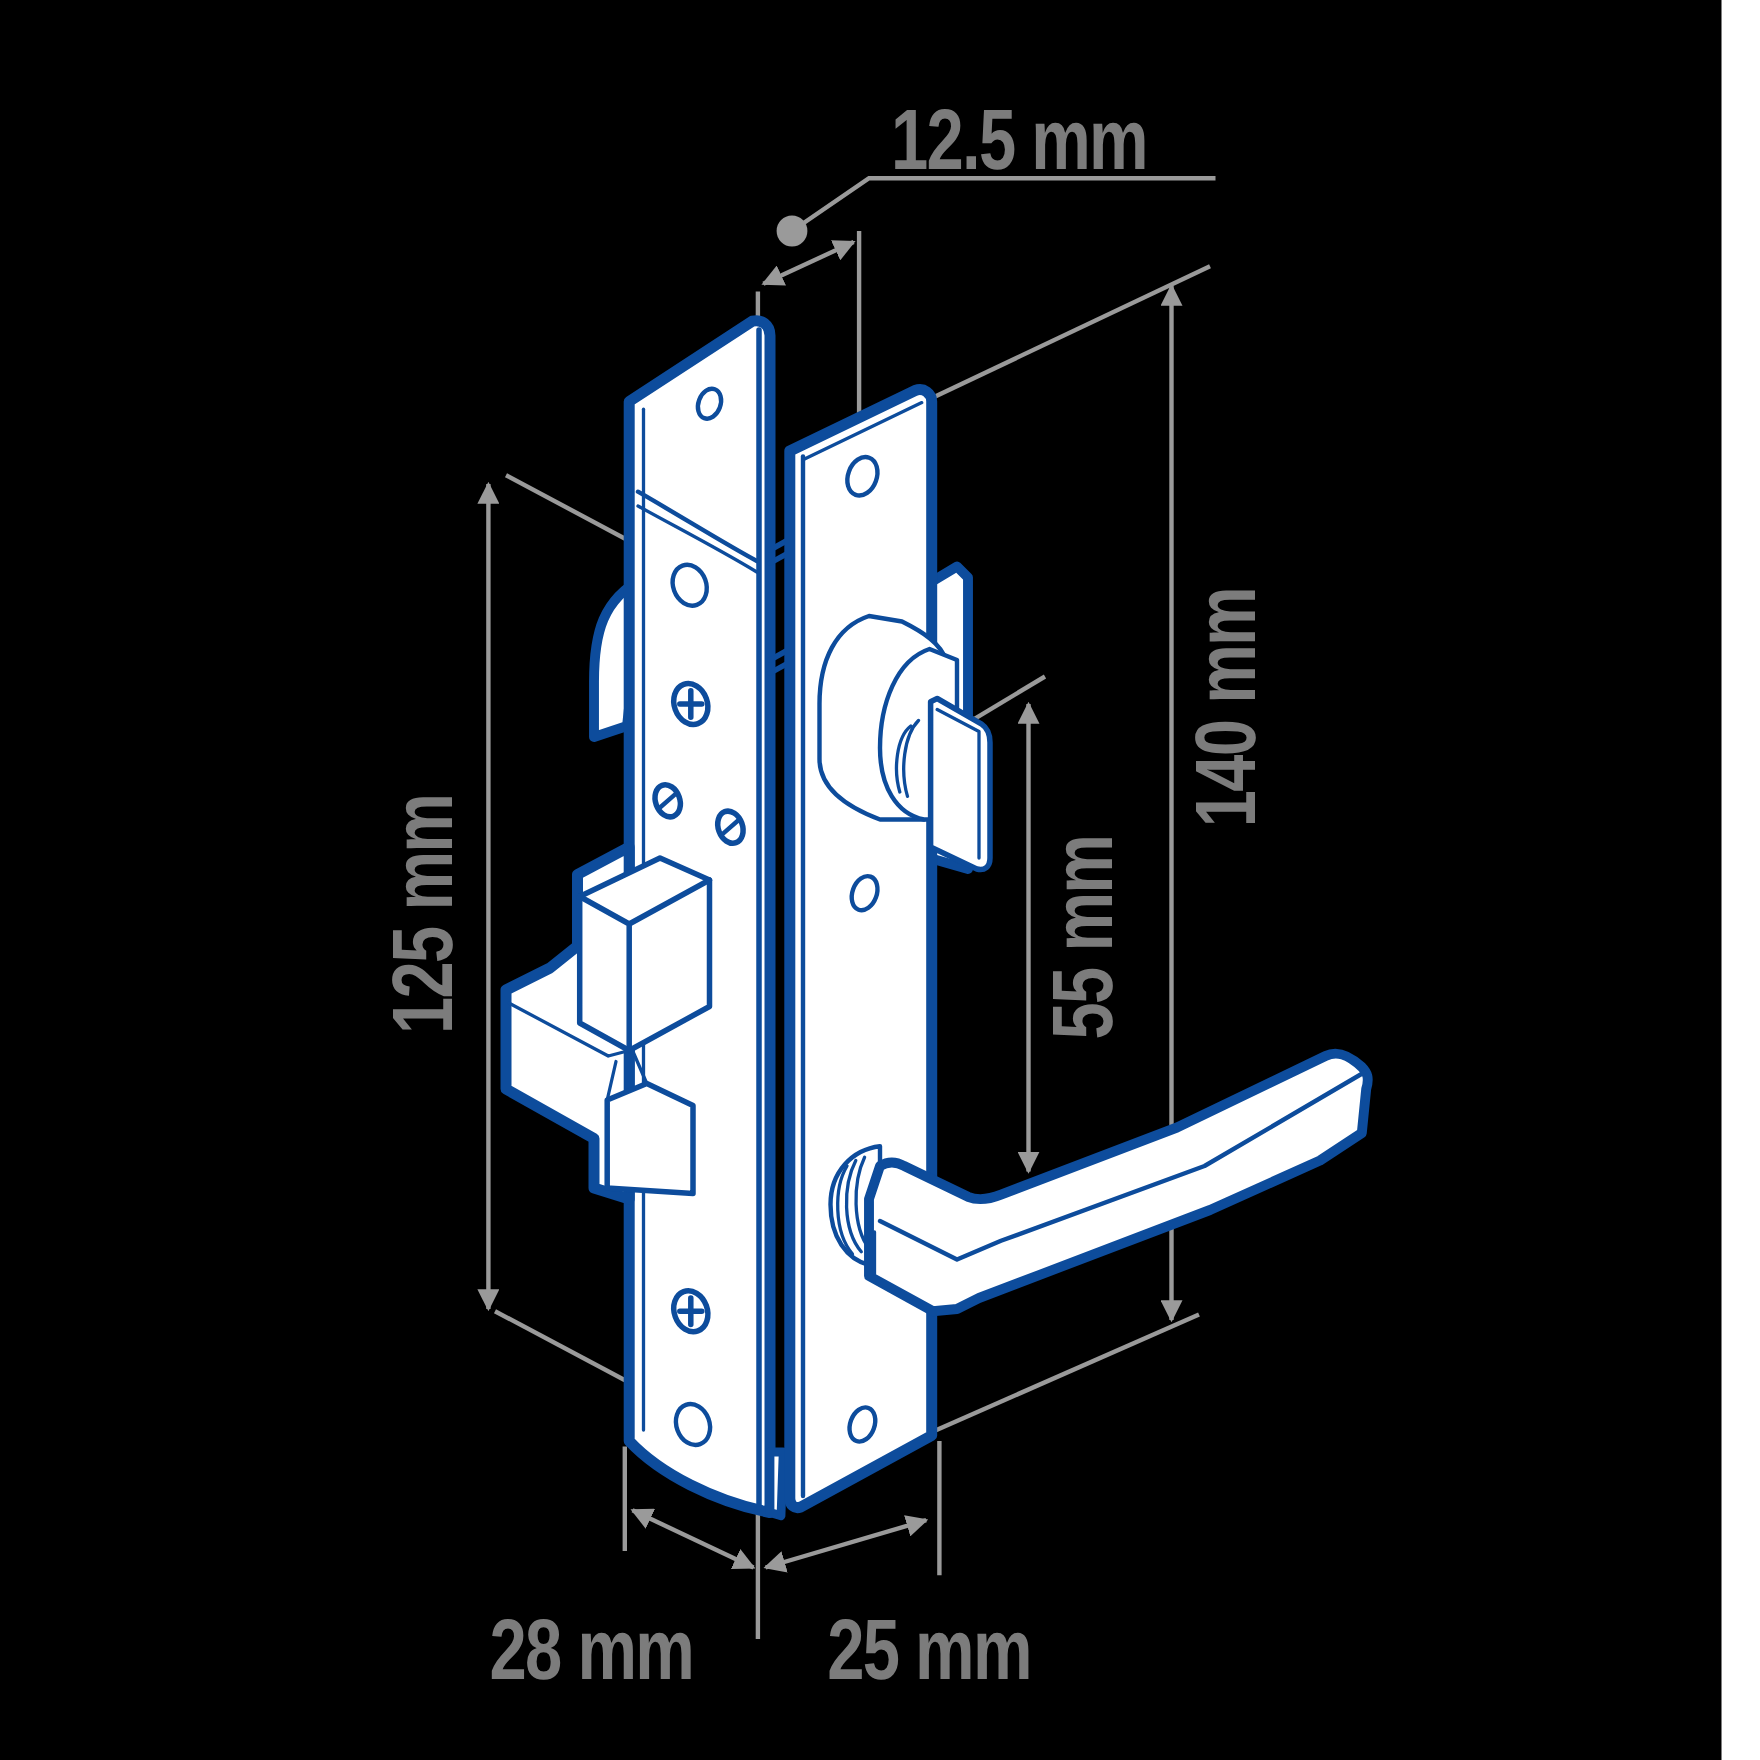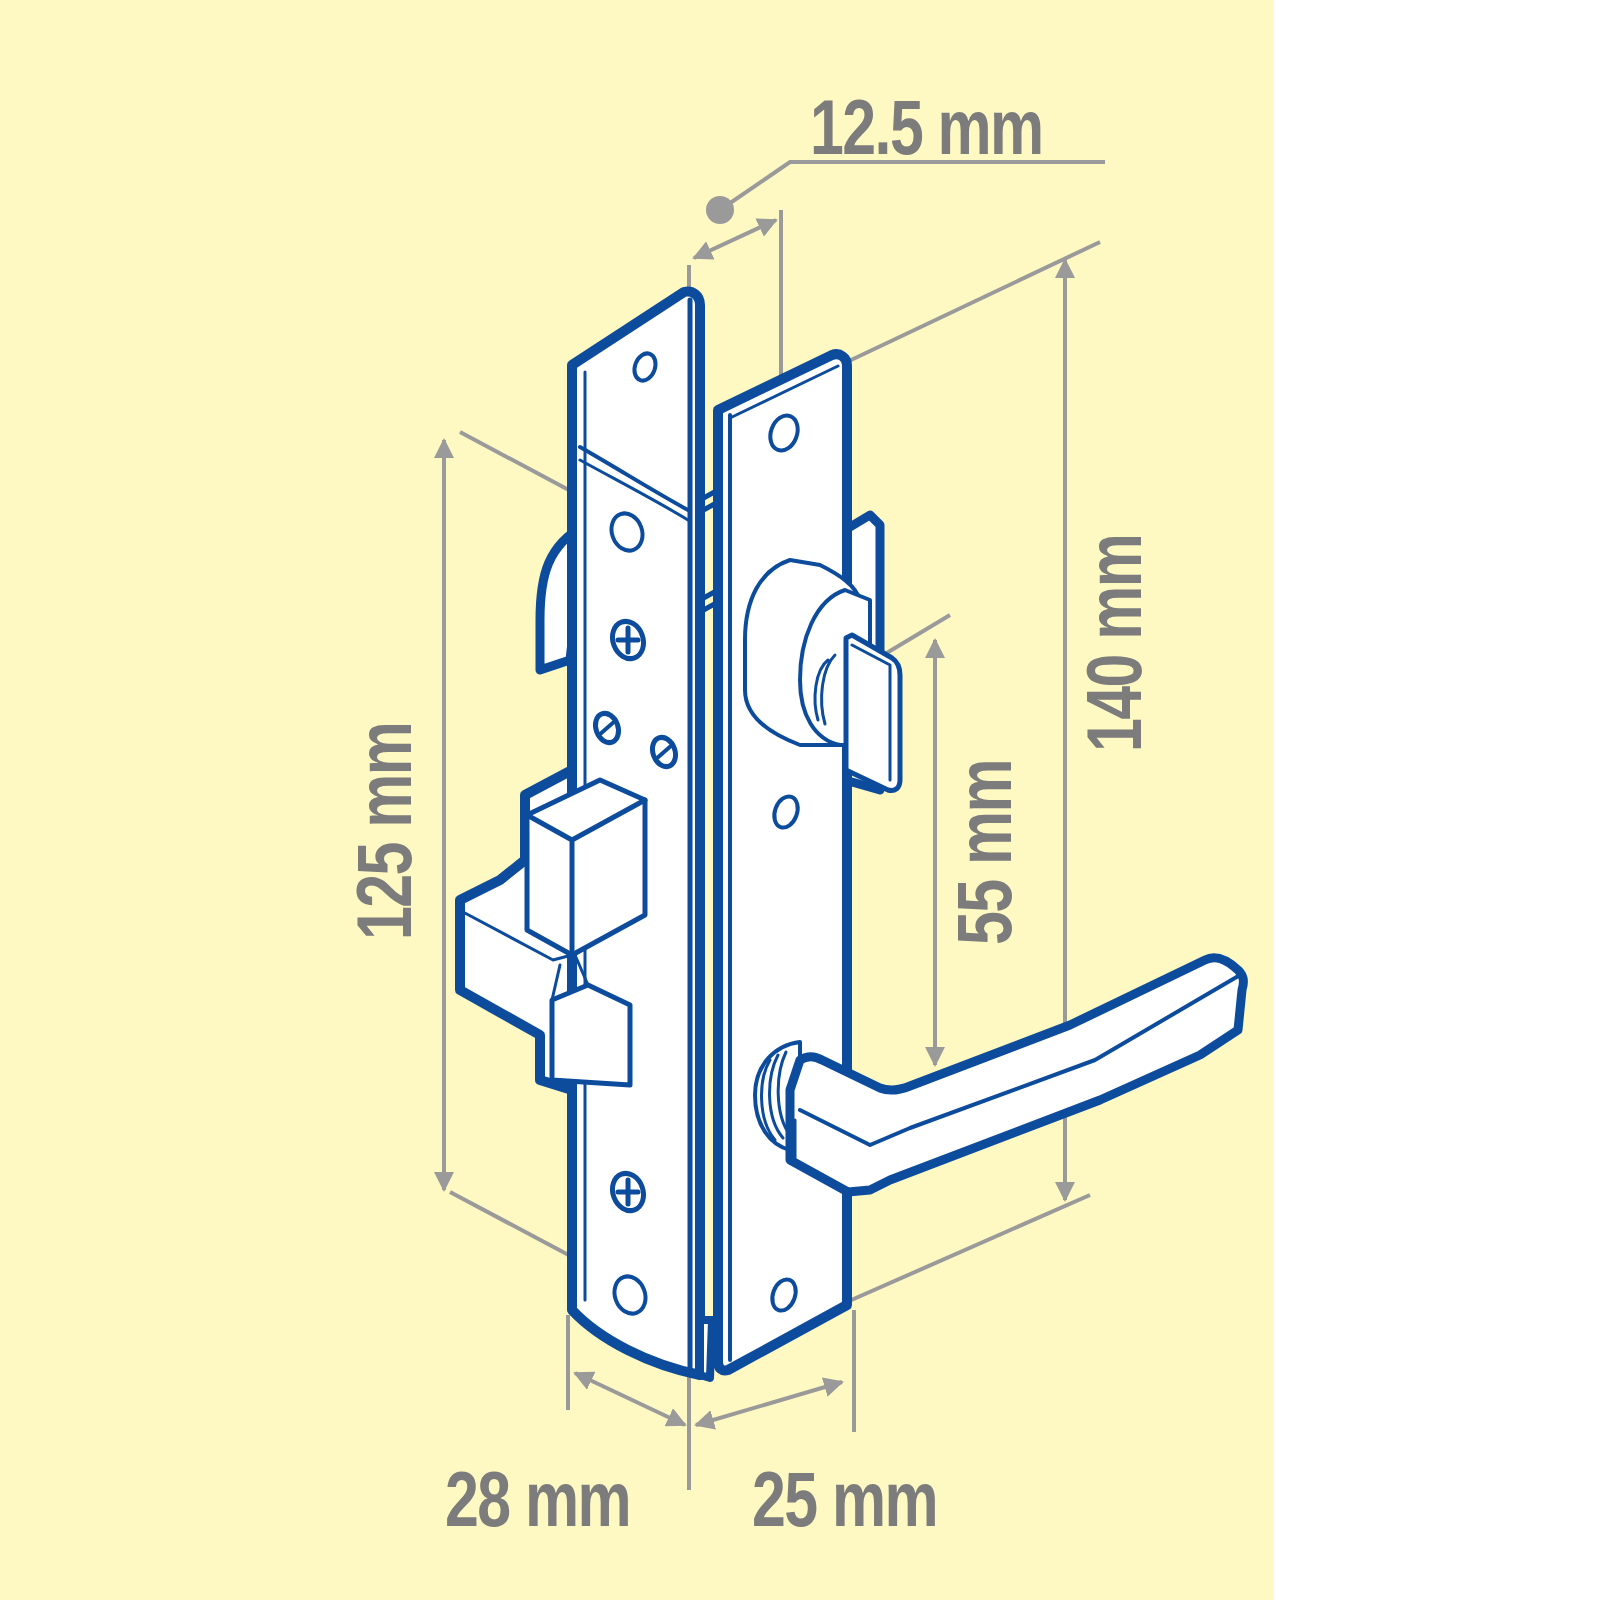--- a/index.html
+++ b/index.html
@@ -1,16 +1,16 @@
 <!DOCTYPE html>
 <html><head>
 <meta charset="utf-8">
 <style>
   html, body { margin: 0; padding: 0; background: #ffffff; }
-  #stage { position: relative; width: 1274px; height: 1600px; background: #fef9c3; overflow: hidden; }
+  #stage { position: relative; width: 1565px; height: 1600px; background: #000000; overflow: hidden; }
   svg { position: absolute; left: 0; top: 0; }
   .blue { stroke: #0d4c9c; fill: none; stroke-linejoin: round; stroke-linecap: round; }
   .blue-fill { fill: #ffffff; stroke: #0d4c9c; stroke-linejoin: round; stroke-linecap: round; }
   .dim { stroke: #9a9a9a; fill: none; stroke-width: 4; }
   .dim-fill { fill: #9a9a9a; stroke: none; }
   .dim-label {
     position: absolute; color: #7c7c7c; font-family: "Liberation Sans", sans-serif;
     font-weight: bold; font-size: 78px; letter-spacing: -2px; white-space: nowrap;
     transform-origin: left top; line-height: 1;
   }

